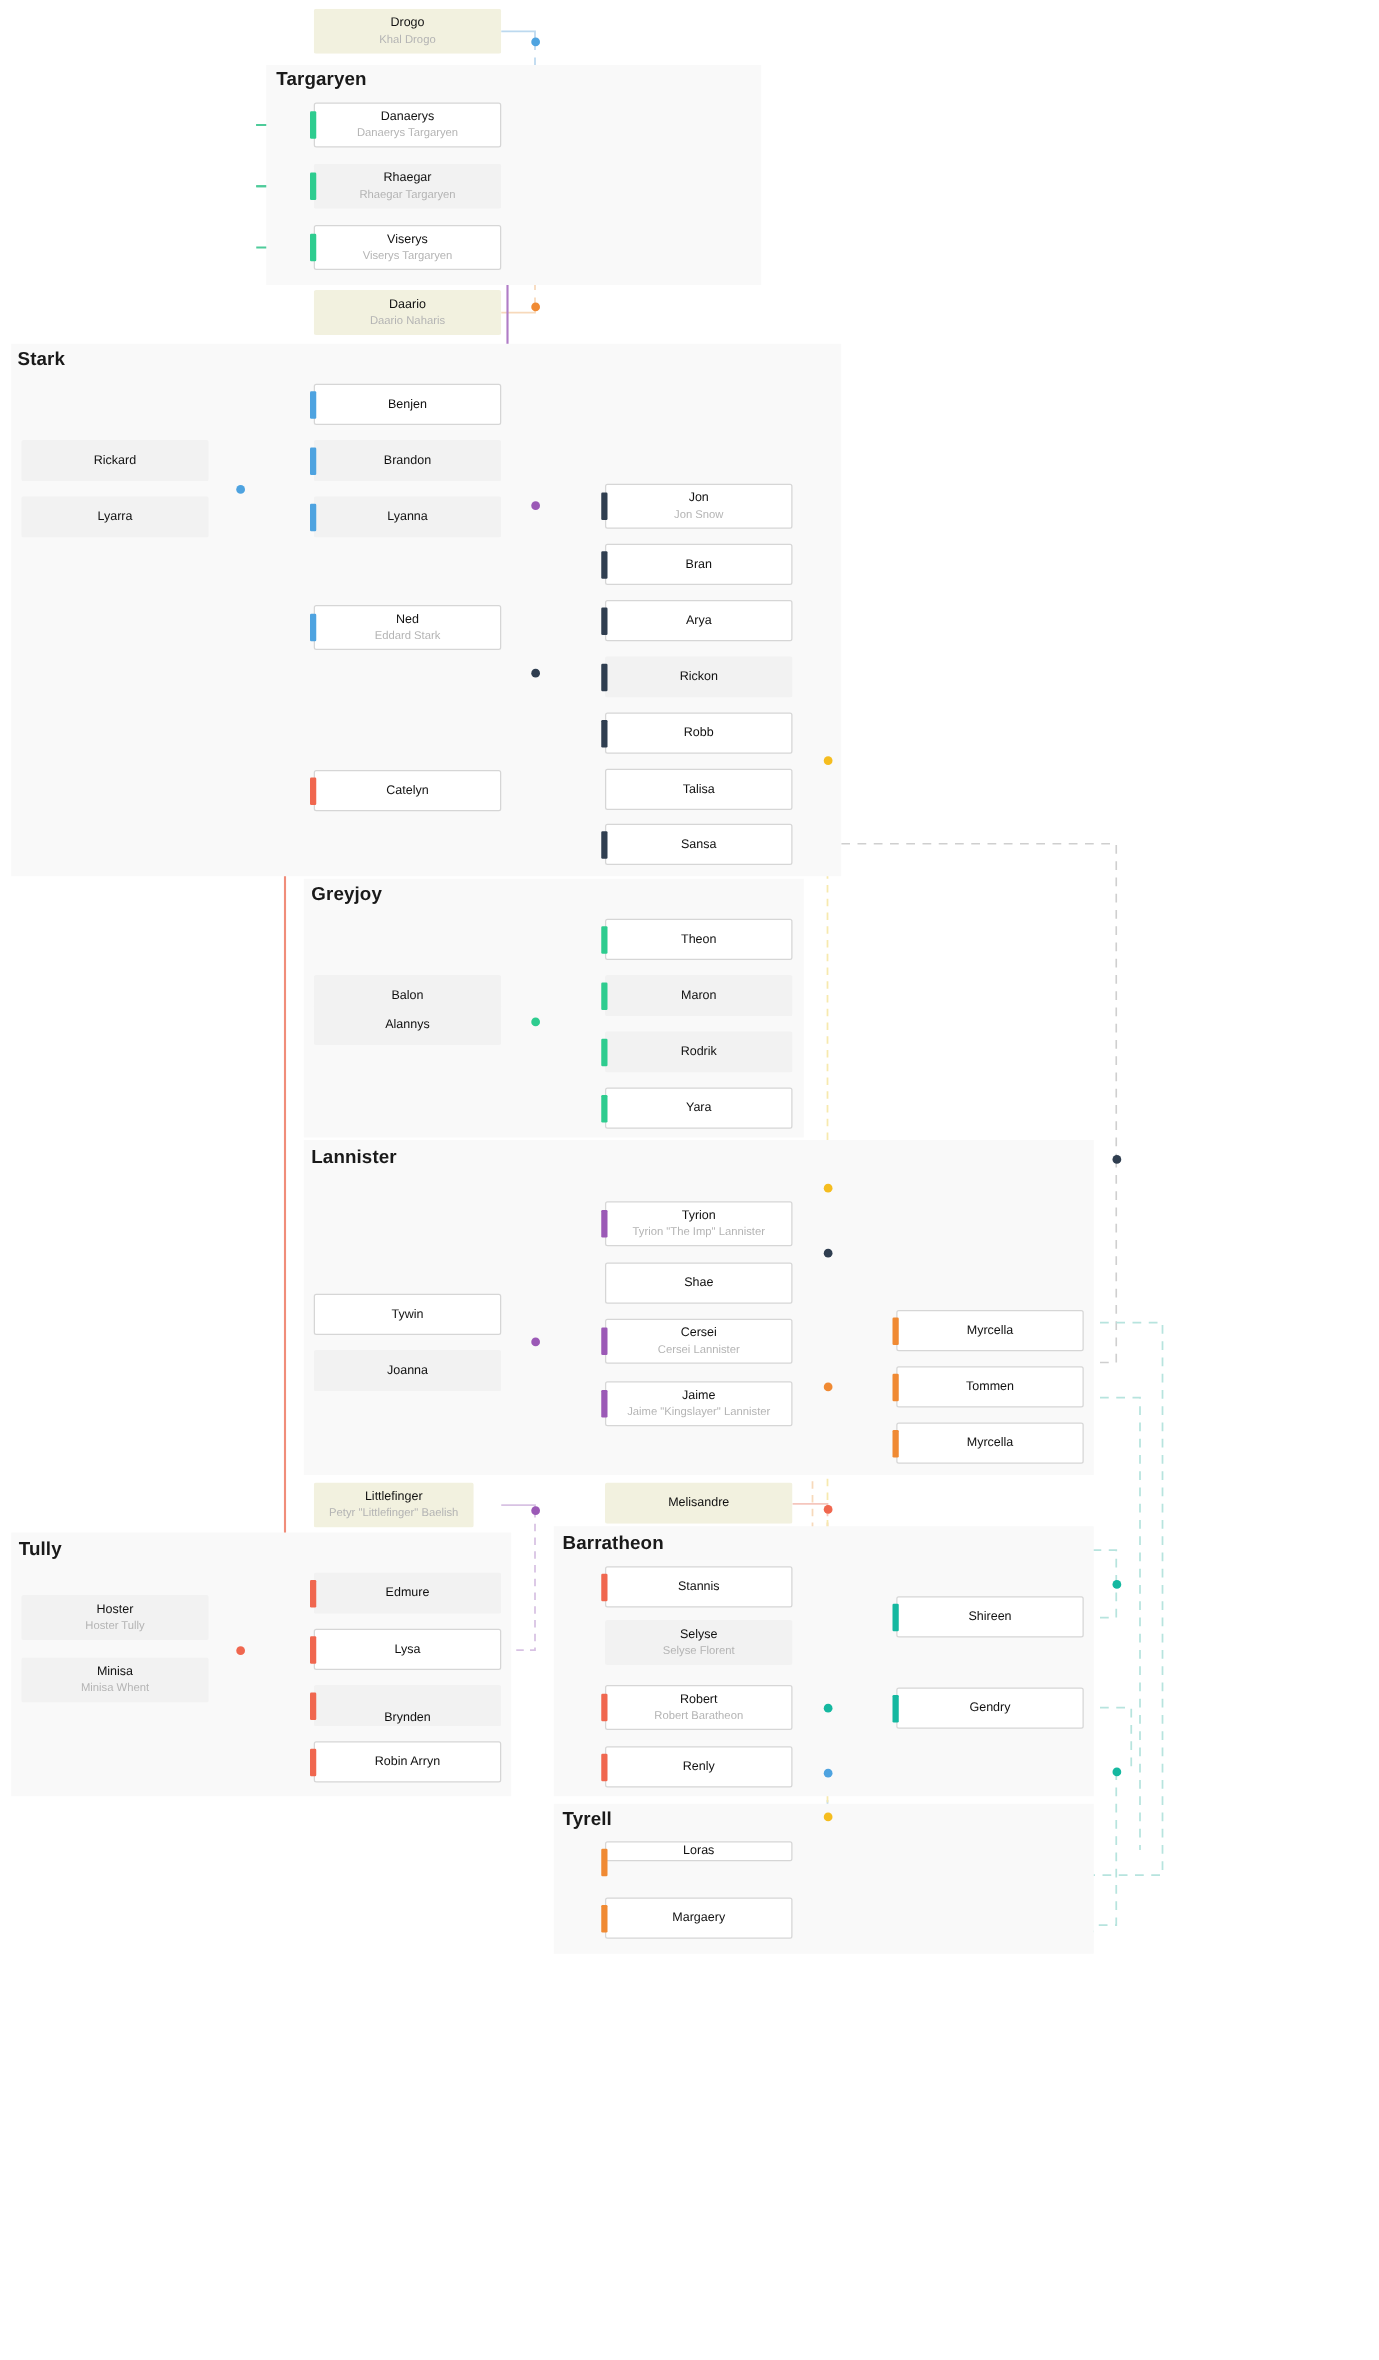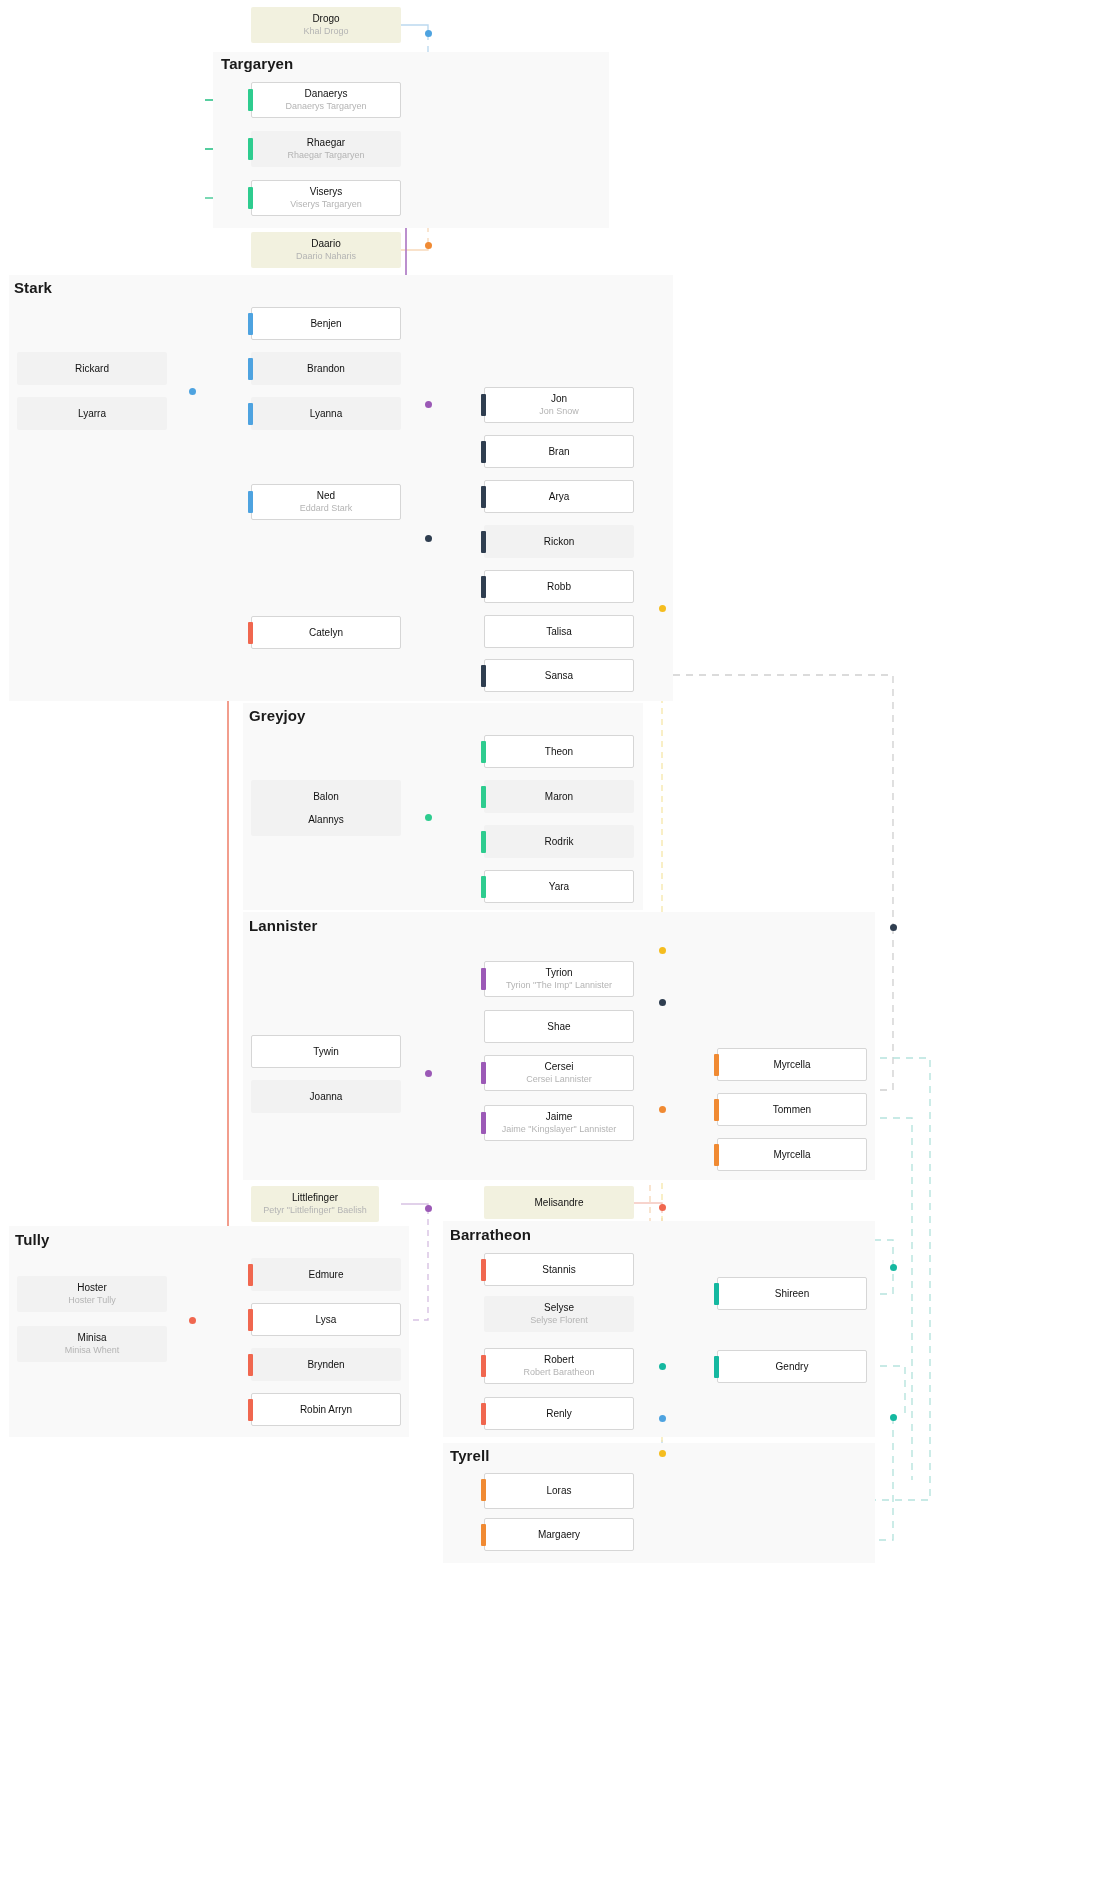--- a/index.html
+++ b/index.html
@@ -436,21 +436,21 @@
         <div class="sub">Minisa Whent</div>
       </div>
       <div class="node plain" style="left: 251px; top: 1258px; width: 150px; height: 33px;">
         <div class="nm only">Edmure</div>
       </div>
       <div class="tag" style="left: 248px; top: 1264px; height: 22px; background: rgb(240, 103, 79);"></div>
       <div class="node solid" style="left: 251px; top: 1303px; width: 150px; height: 33px;">
         <div class="nm only">Lysa</div>
       </div>
       <div class="tag" style="left: 248px; top: 1309px; height: 22px; background: rgb(240, 103, 79);"></div>
-      <div class="node plain" style="left: 251px; top: 1348px; width: 150px; height: 33px;">
+      <div class="node plain" style="left: 251px; top: 1348px; width: 150px; height: 33px; justify-content: flex-end;">
         <div class="nm only">Brynden</div>
       </div>
       <div class="tag" style="left: 248px; top: 1354px; height: 22px; background: rgb(240, 103, 79);"></div>
       <div class="node solid" style="left: 251px; top: 1393px; width: 150px; height: 33px;">
         <div class="nm only">Robin Arryn</div>
       </div>
       <div class="tag" style="left: 248px; top: 1399px; height: 22px; background: rgb(240, 103, 79);"></div>
       <div class="node solid" style="left: 484px; top: 1253px; width: 150px; height: 33px;">
         <div class="nm only">Stannis</div>
       </div>
@@ -469,21 +469,21 @@
       </div>
       <div class="tag" style="left: 481px; top: 1403px; height: 22px; background: rgb(240, 103, 79);"></div>
       <div class="node solid" style="left: 717px; top: 1277px; width: 150px; height: 33px;">
         <div class="nm only">Shireen</div>
       </div>
       <div class="tag" style="left: 714px; top: 1283px; height: 22px; background: rgb(21, 184, 160);"></div>
       <div class="node solid" style="left: 717px; top: 1350px; width: 150px; height: 33px;">
         <div class="nm only">Gendry</div>
       </div>
       <div class="tag" style="left: 714px; top: 1356px; height: 22px; background: rgb(21, 184, 160);"></div>
-      <div class="node solid" style="left: 484px; top: 1473px; width: 150px; height: 36px;">
+      <div class="node solid" style="left: 484px; top: 1473px; width: 150px; height: 16px;">
         <div class="nm only">Loras</div>
       </div>
       <div class="tag" style="left: 481px; top: 1479px; height: 22px; background: rgb(240, 138, 51);"></div>
       <div class="node solid" style="left: 484px; top: 1518px; width: 150px; height: 33px;">
         <div class="nm only">Margaery</div>
       </div>
       <div class="tag" style="left: 481px; top: 1524px; height: 22px; background: rgb(240, 138, 51);"></div>
     </div>
   <div id="dot-layer">
       <div style="position: absolute; left: 424.5px; top: 29.5px; width: 7px; height: 7px; border-radius: 50%; background: rgb(78, 163, 224);"></div>

